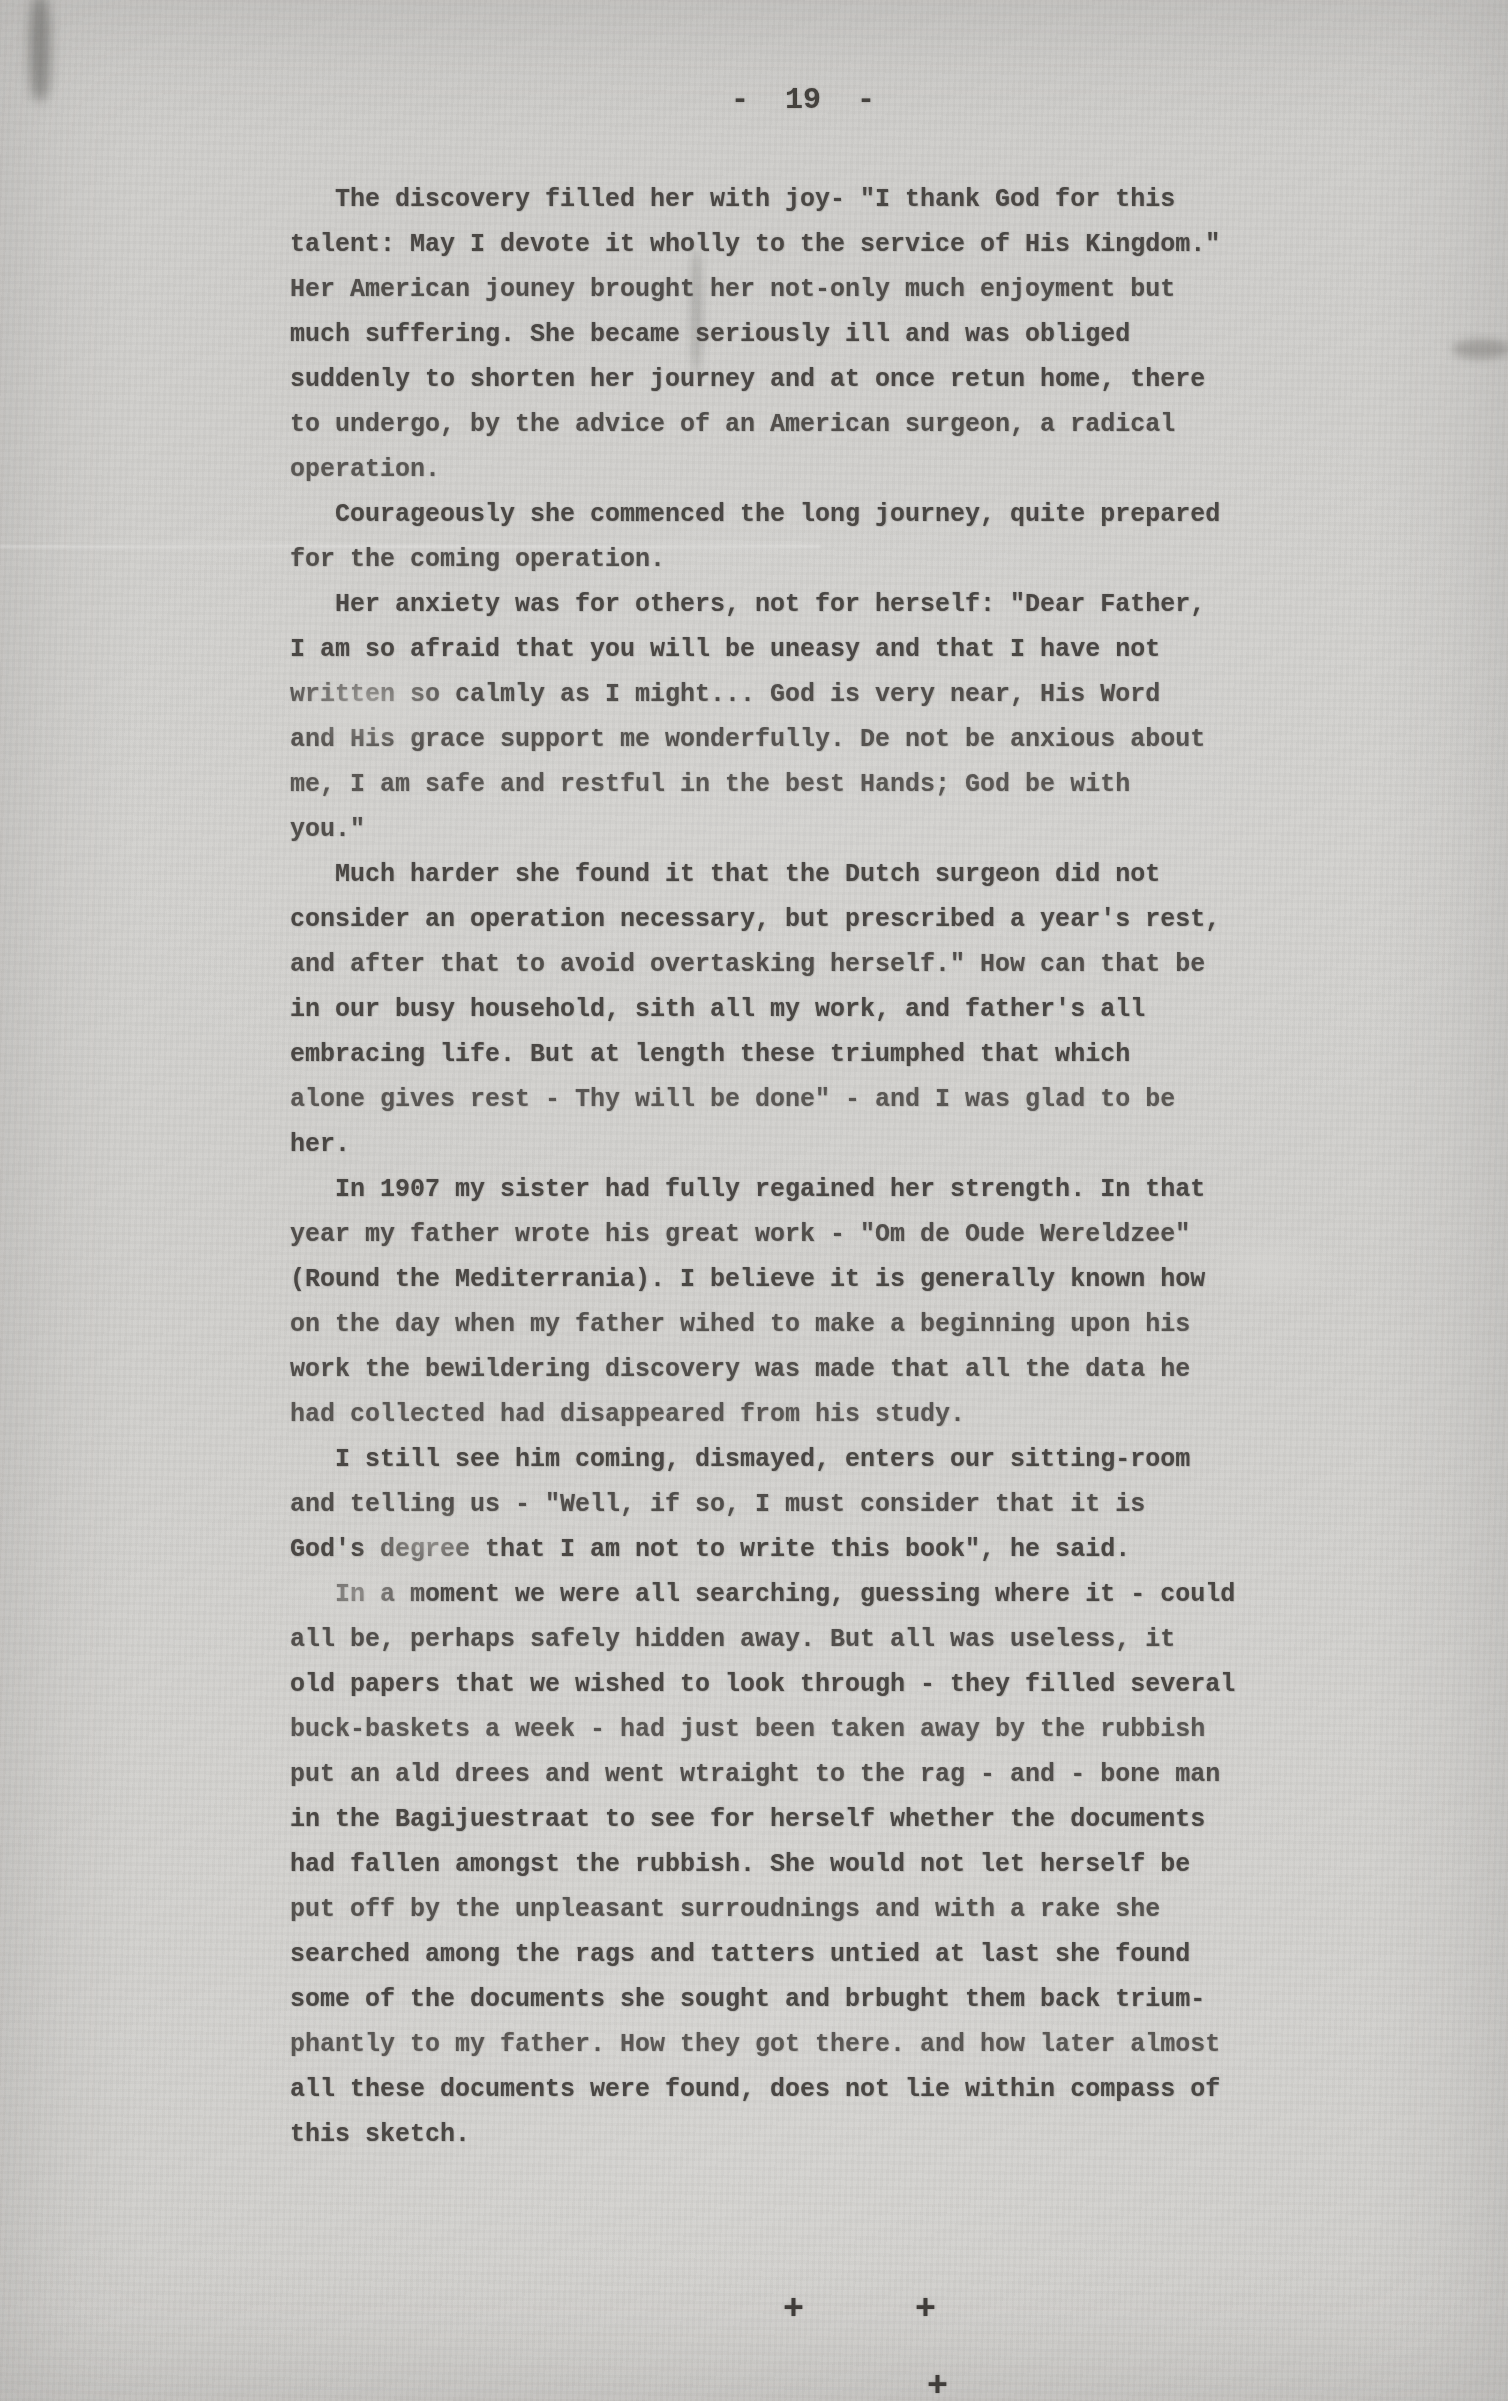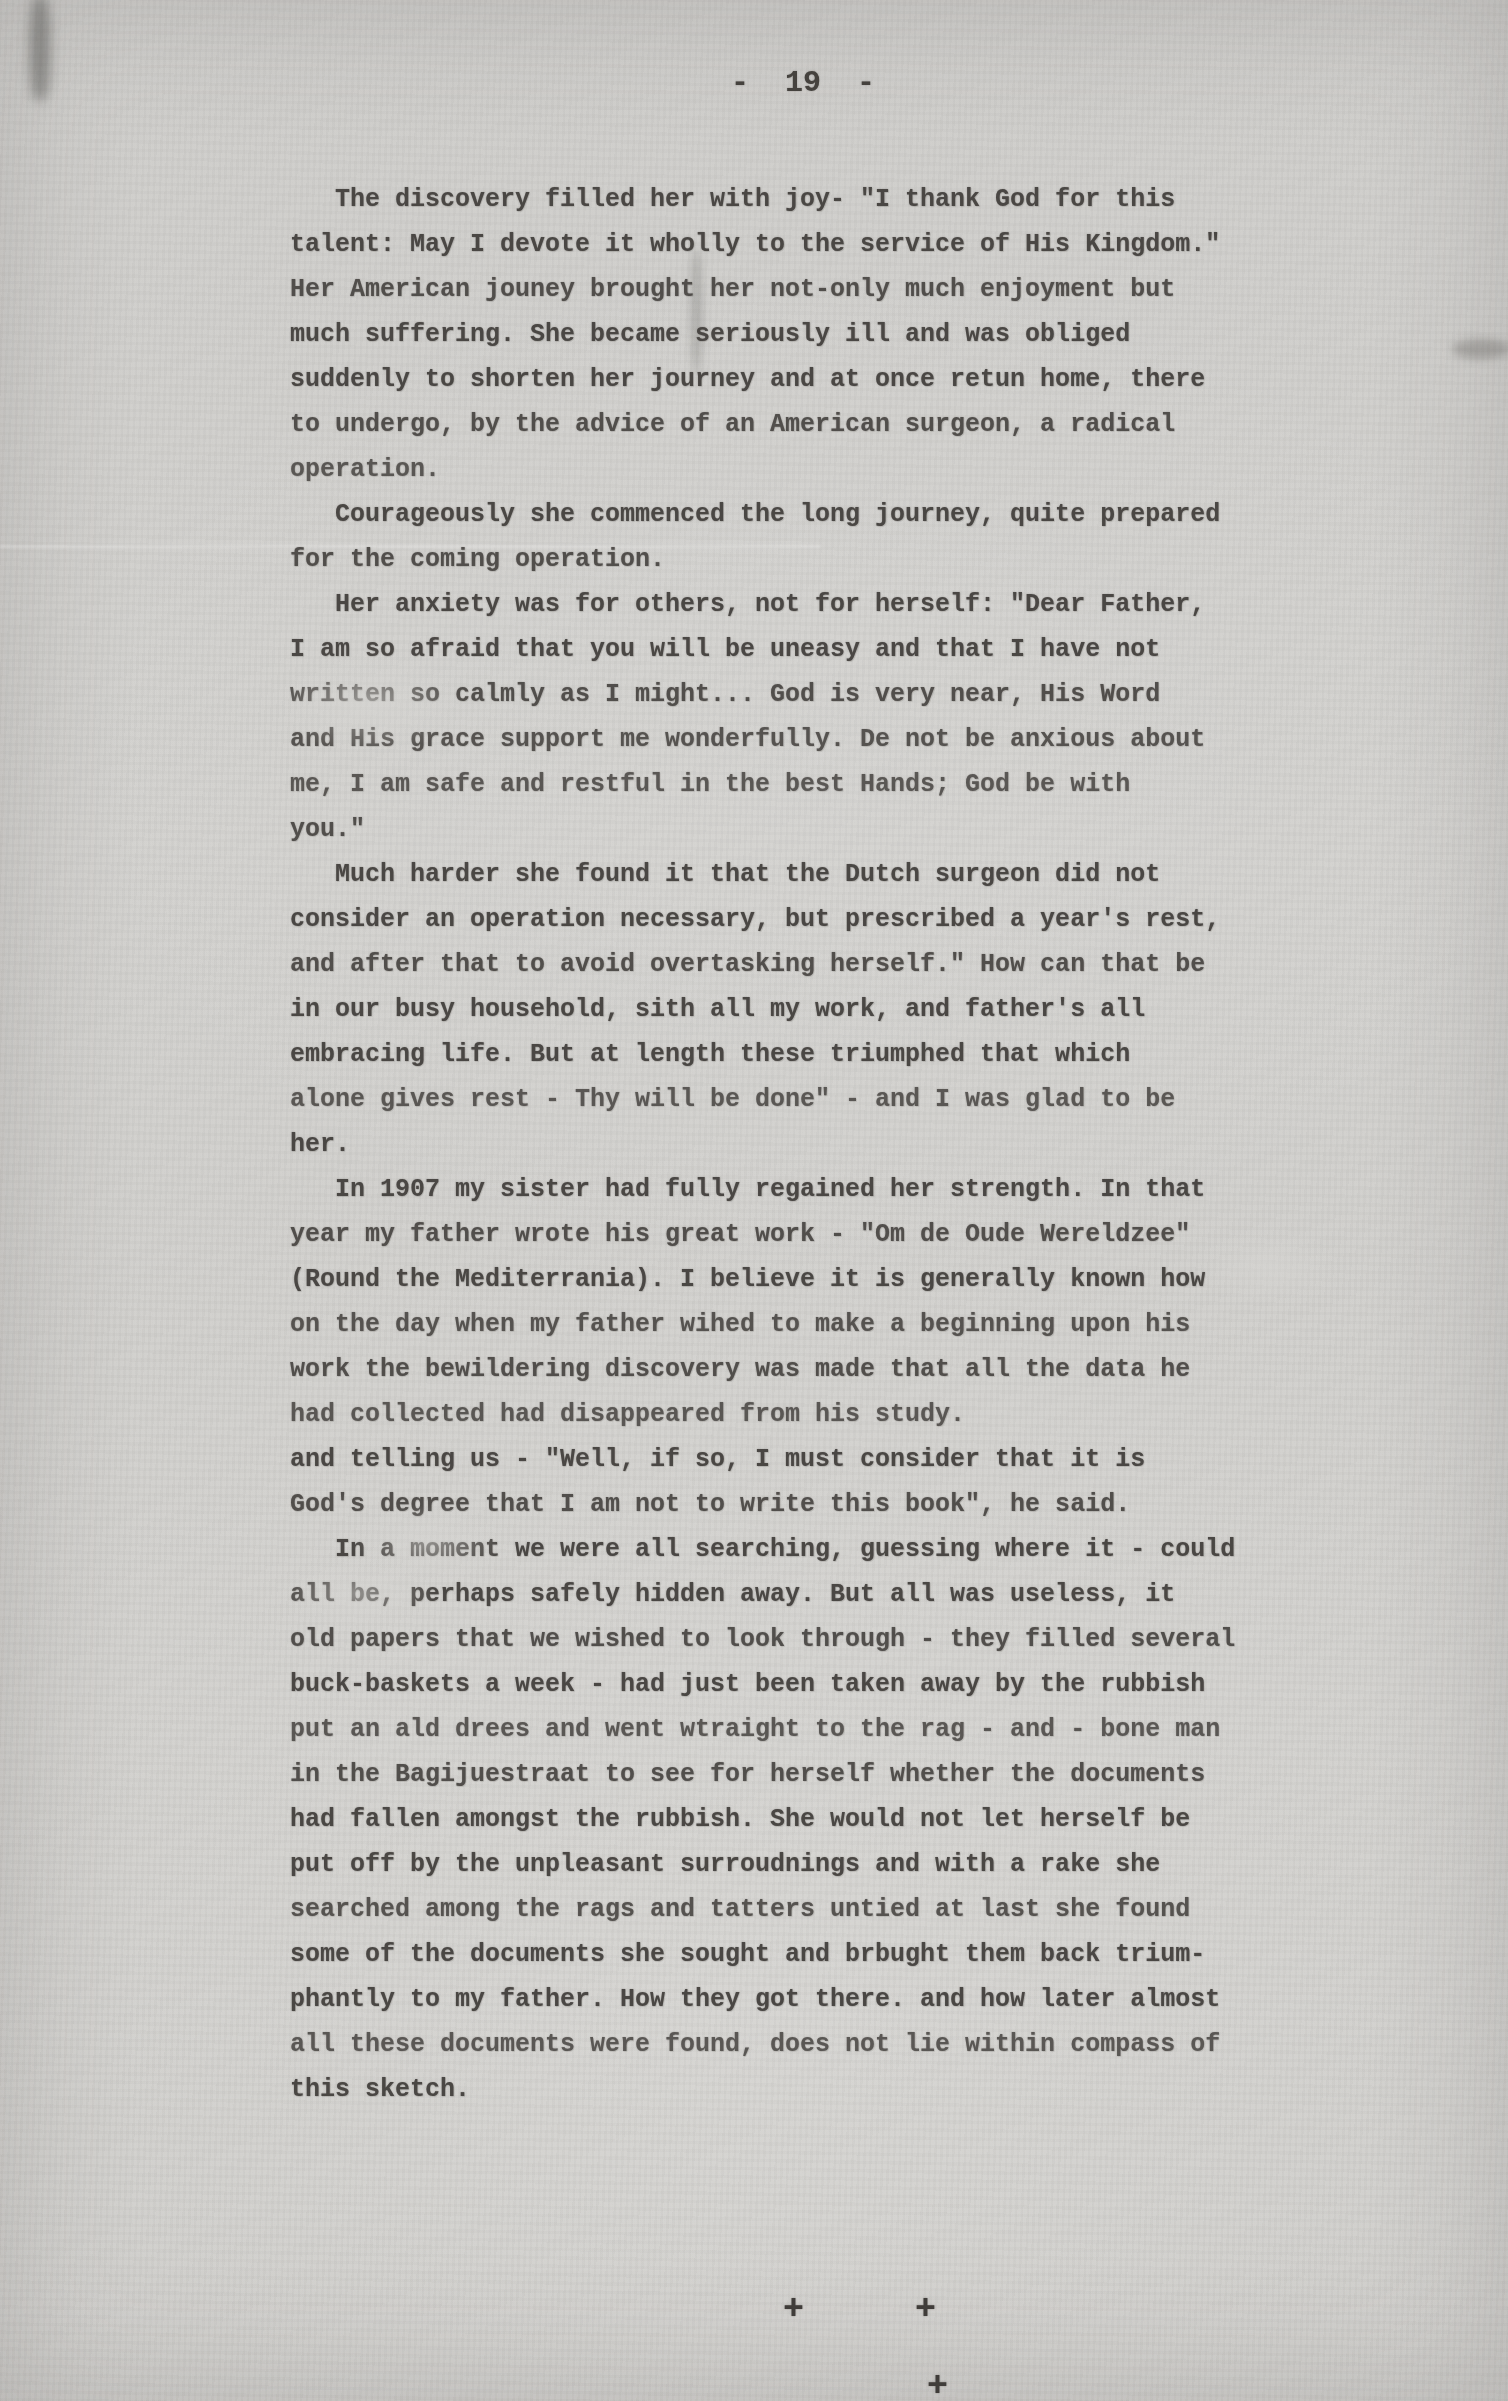--- a/index.html
+++ b/index.html
@@ -12,21 +12,21 @@
     position:absolute;inset:0;
     background:
       radial-gradient(1257px 838px at 54% 32%, rgba(255,255,255,0.055), rgba(255,255,255,0) 70%),
       radial-gradient(1341px 1006px at 50% 85%, rgba(255,255,255,0.03), rgba(0,0,0,0.03) 90%),
       repeating-linear-gradient(92deg, rgba(110,108,104,0.035) 0 2.5px, rgba(236,235,232,0.045) 2.5px 5.9px),
       repeating-linear-gradient(1deg, rgba(110,108,104,0.028) 0 3.4px, rgba(240,239,235,0.03) 3.4px 8.4px),
       linear-gradient(180deg,#d4d3d0 0%,#d8d7d4 35%,#d5d4d1 70%,#d2d1ce 100%);
     box-shadow: inset 0 0 134px rgba(70,68,65,0.18);
   }
   .page-number{
-    position:absolute;left:731px;top:61px;
+    position:absolute;left:731px;top:78px;
     font-size:30px;line-height:45px;font-weight:bold;
     color:#45423e;white-space:pre;
     text-shadow:0 0 1.7px rgba(69,66,62,0.45);
     filter:blur(0.3px);
   }
   .text-block{
     position:absolute;left:290px;top:154px;
     font-size:25px;line-height:45px;font-weight:bold;
     color:#4a4744;
     margin-top:23px;
@@ -100,20 +100,21 @@
       <div class="tline">in our busy household, sith all my work, and father's all</div>
       <div class="tline">embracing life. But at length these triumphed that which</div>
       <div class="tline">alone gives rest - Thy will be done" - and I was glad to be</div>
       <div class="tline">her.</div>
       <div class="tline">   In 1907 my sister had fully regained her strength. In that</div>
       <div class="tline">year my father wrote his great work - "Om de Oude Wereldzee"</div>
       <div class="tline">(Round the Mediterrania). I believe it is generally known how</div>
       <div class="tline">on the day when my father wihed to make a beginning upon his</div>
       <div class="tline">work the bewildering discovery was made that all the data he</div>
       <div class="tline">had collected had disappeared from his study.</div>
+      <div class="tline">   I still see him coming, dismayed, enters our sitting-room</div>
       <div class="tline">and telling us - "Well, if so, I must consider that it is</div>
       <div class="tline">God's degree that I am not to write this book", he said.</div>
       <div class="tline">   In a moment we were all searching, guessing where it - could</div>
       <div class="tline">all be, perhaps safely hidden away. But all was useless, it</div>
       <div class="tline">old papers that we wished to look through - they filled several</div>
       <div class="tline">buck-baskets a week - had just been taken away by the rubbish</div>
       <div class="tline">put an ald drees and went wtraight to the rag - and - bone man</div>
       <div class="tline">in the Bagijuestraat to see for herself whether the documents</div>
       <div class="tline">had fallen amongst the rubbish. She would not let herself be</div>
       <div class="tline">put off by the unpleasant surroudnings and with a rake she</div>

